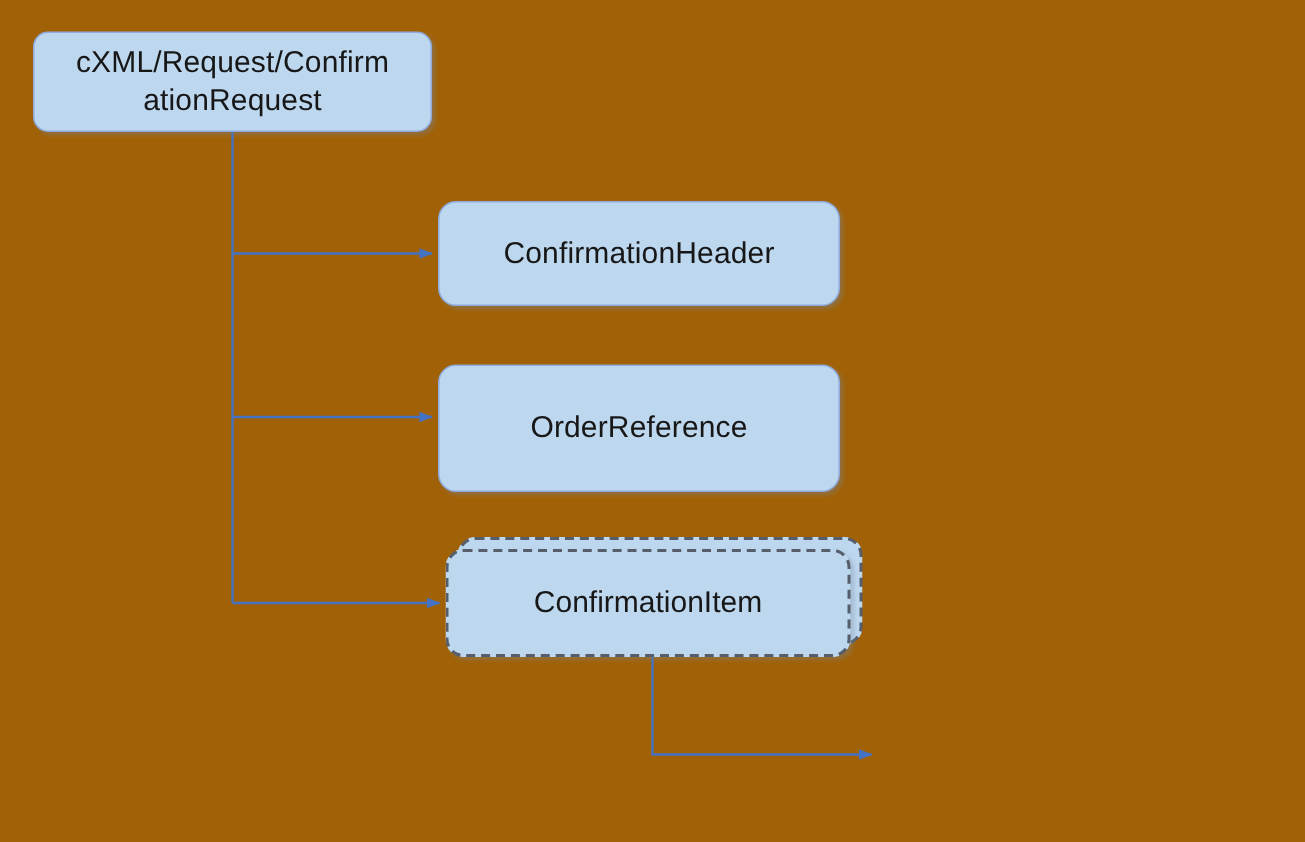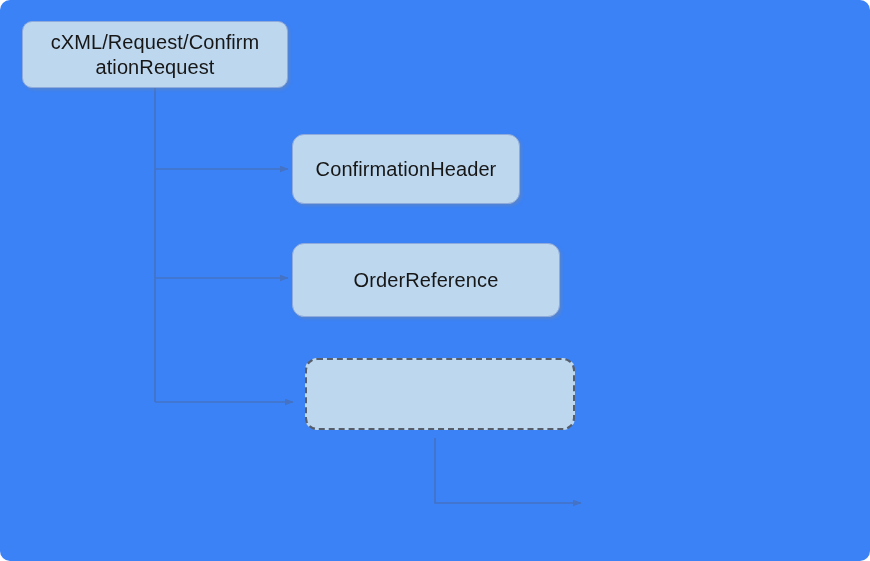--- a/index.html
+++ b/index.html
@@ -8,23 +8,22 @@
     padding: 0;
     background: #ffffff;
   }
   body {
     font-family: "Liberation Sans", sans-serif;
   }
   #canvas {
     position: relative;
     width: 870px;
     height: 561px;
-    background: #3b82f6;
+    background: #a16207;
     overflow: hidden;
-    border-radius: 10px;
   }
   
   #connectors {
     position: absolute;
     left: 0;
     top: 0;
     width: 870px;
     height: 561px;
     z-index: 1;
     pointer-events: none;
@@ -119,26 +118,29 @@
     <path d="M 155 402 L 293 402" fill="none" stroke="#4472c4" stroke-width="1.6" marker-end="url(#arrowhead)"></path>
 
     <path d="M 435 438 L 435 503 L 581 503" fill="none" stroke="#4472c4" stroke-width="1.6" marker-end="url(#arrowhead)"></path>
   </svg>
 
   <div class="node root" style="left:22px; top:21px; width:266px; height:67px;">
     <span class="label">cXML/Request/Confirm
 ationRequest</span>
   </div>
 
-  <div class="node" style="left:292px; top:134px; width:228px; height:70px;">
+  <div class="node" style="left:292px; top:134px; width:268px; height:70px;">
     <span class="label">ConfirmationHeader</span>
   </div>
 
-  <div class="node" style="left:292px; top:243px; width:268px; height:74px;">
+  <div class="node" style="left:292px; top:243px; width:268px; height:85px;">
     <span class="label">OrderReference</span>
   </div>
 
   <div class="stack" style="left:297px; top:358px; width:278px; height:80px;">
     <div class="plate back"></div>
+    <div class="plate front">
+      <span class="label">ConfirmationItem</span>
+    </div>
   </div>
 
 
 </div>
 
 </body></html>

